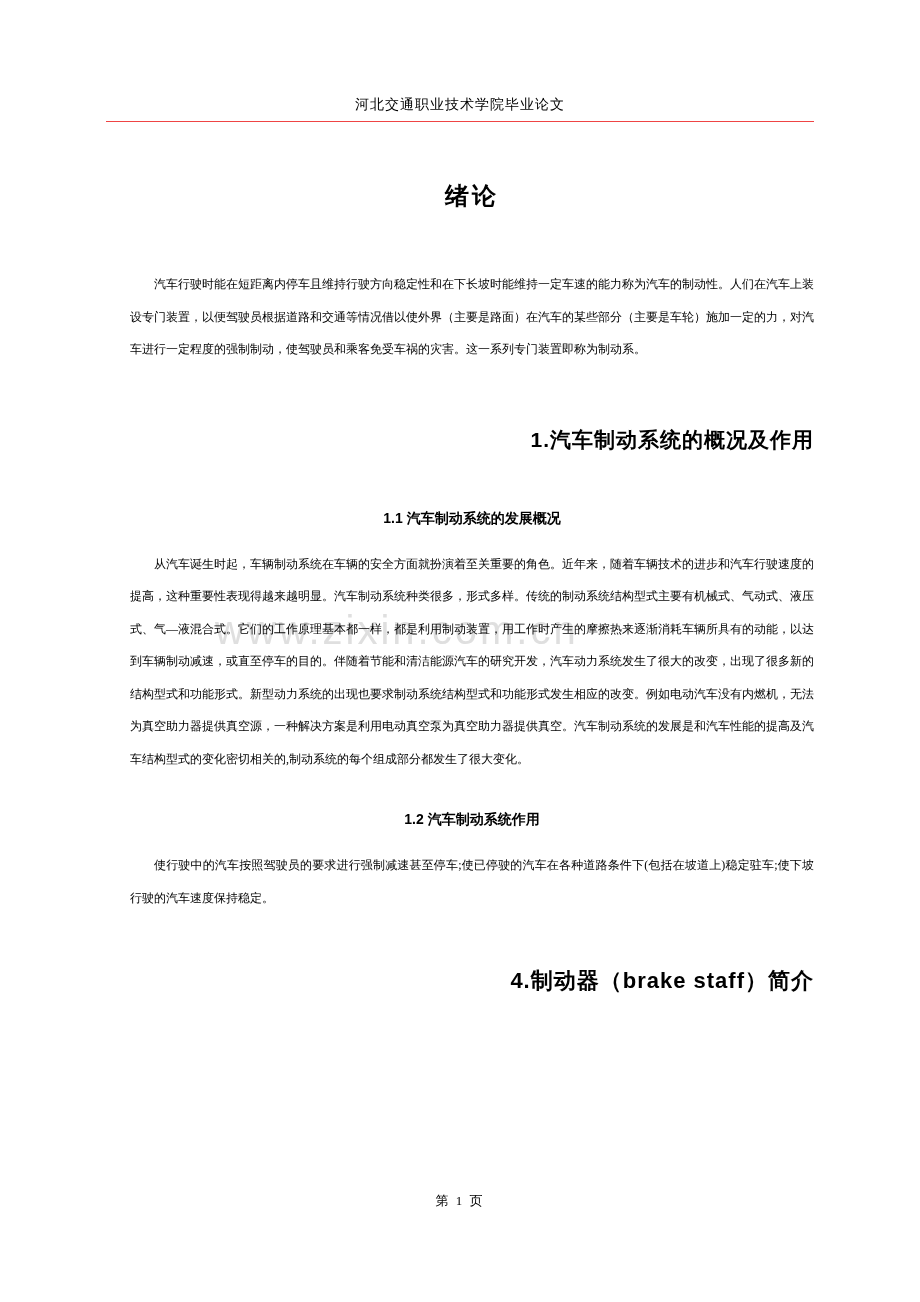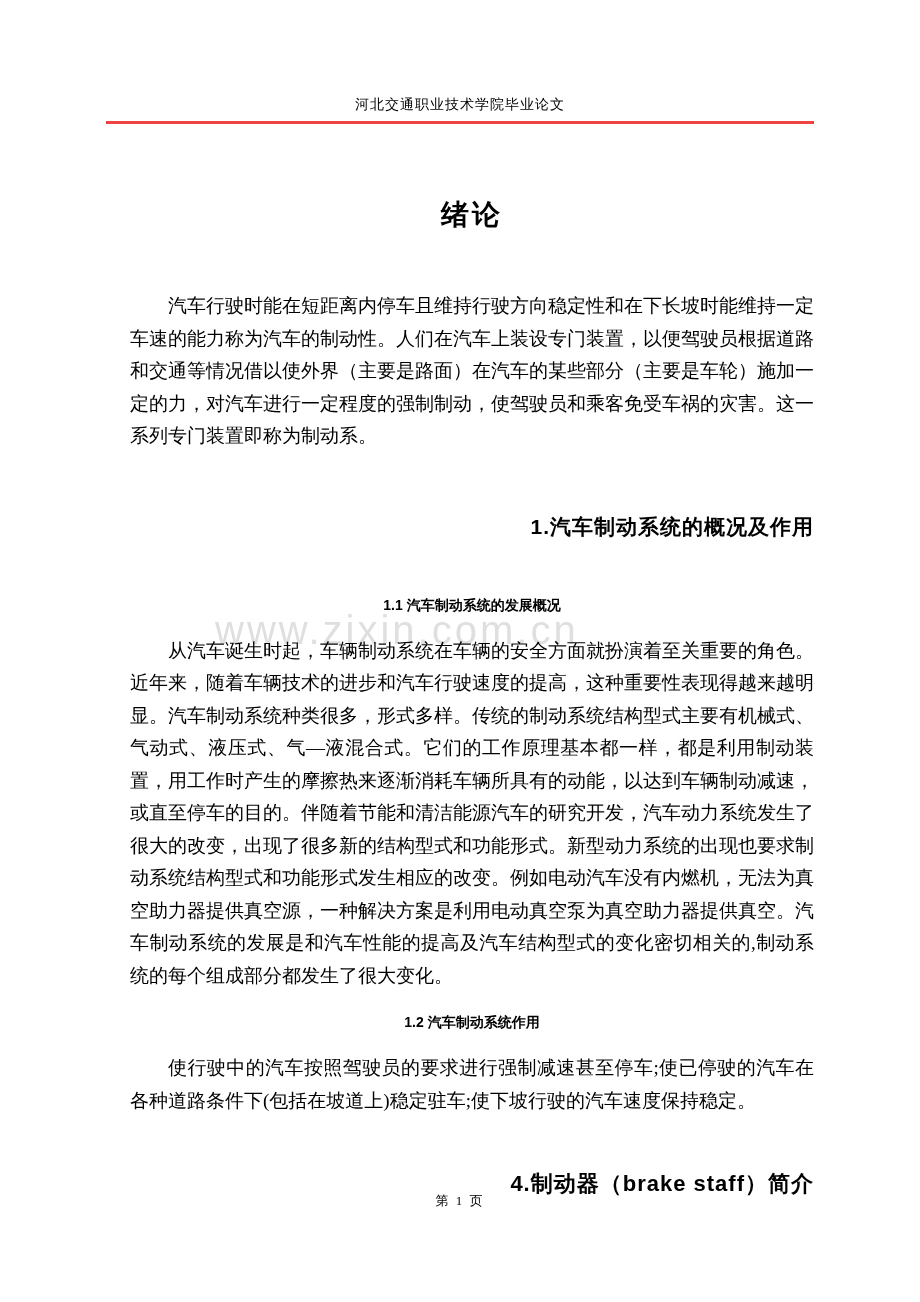--- a/index.html
+++ b/index.html
@@ -20,51 +20,51 @@
   }
   .header {
     position: absolute;
     top: 96px;
     left: 106px;
     right: 106px;
     text-align: center;
     font-size: 14px;
     letter-spacing: 1px;
     padding-bottom: 7px;
-    border-bottom: 3px solid #ef4444;
+    border-bottom: 1px solid #ef4444;
     font-family: "Liberation Serif", "DejaVu Serif", serif;
   }
   .watermark {
     position: absolute;
     top: 608px;
     left: 215px;
     font-size: 40px;
     color: rgba(185, 185, 185, 0.45);
     letter-spacing: 3px;
     font-family: "Liberation Sans", "DejaVu Sans", sans-serif;
     pointer-events: none;
     white-space: nowrap;
   }
   .content {
     position: absolute;
     top: 128px;
     left: 130px;
     right: 106px;
   }
   .doc-title {
-    margin-top: 68px;
+    margin-top: 52px;
     text-align: center;
     font-family: "Liberation Sans", "DejaVu Sans", sans-serif;
     font-weight: bold;
-    font-size: 28px;
+    font-size: 24px;
     letter-spacing: 3px;
   }
   .body-para {
     margin-top: 56px;
-    font-size: 19px;
+    font-size: 12px;
     line-height: 32.5px;
     text-align: justify;
     text-indent: 2em;
     font-family: "Liberation Serif", "DejaVu Serif", serif;
   }
   .body-para.tight { margin-top: 20px; }
   .section-heading {
     margin-top: 60px;
     text-align: right;
     font-family: "Liberation Sans", "DejaVu Sans", sans-serif;
@@ -76,21 +76,21 @@
     margin-top: 52px;
     font-size: 22px;
   }
   .subsection-heading {
     margin-top: 56px;
     text-align: center;
     font-family: "Liberation Sans", "DejaVu Sans", sans-serif;
     font-weight: bold;
     font-size: 14px;
   }
-  .subsection-heading.second { margin-top: 22px; }
+  .subsection-heading.second { margin-top: 36px; }
   .footer {
     position: absolute;
     top: 1192px;
     left: 0;
     width: 920px;
     text-align: center;
     font-size: 13px;
     letter-spacing: 2px;
     font-family: "Liberation Serif", "DejaVu Serif", serif;
   }

